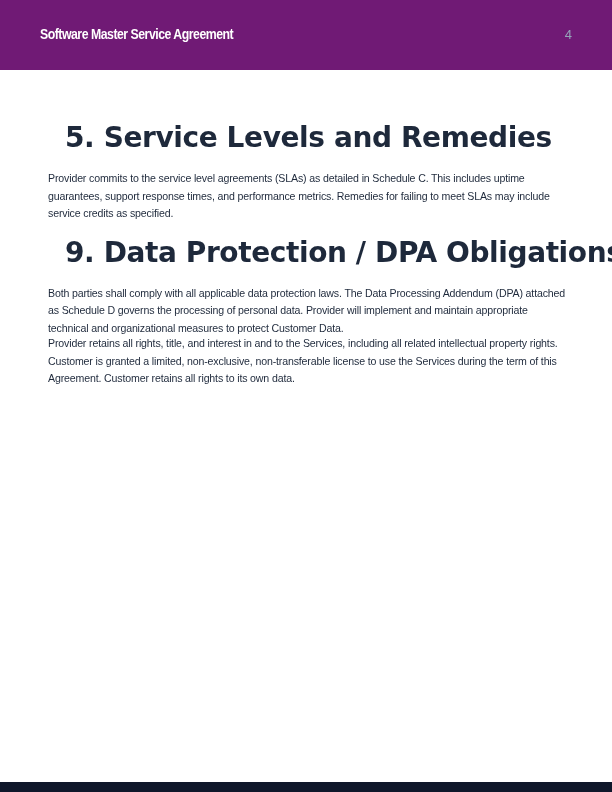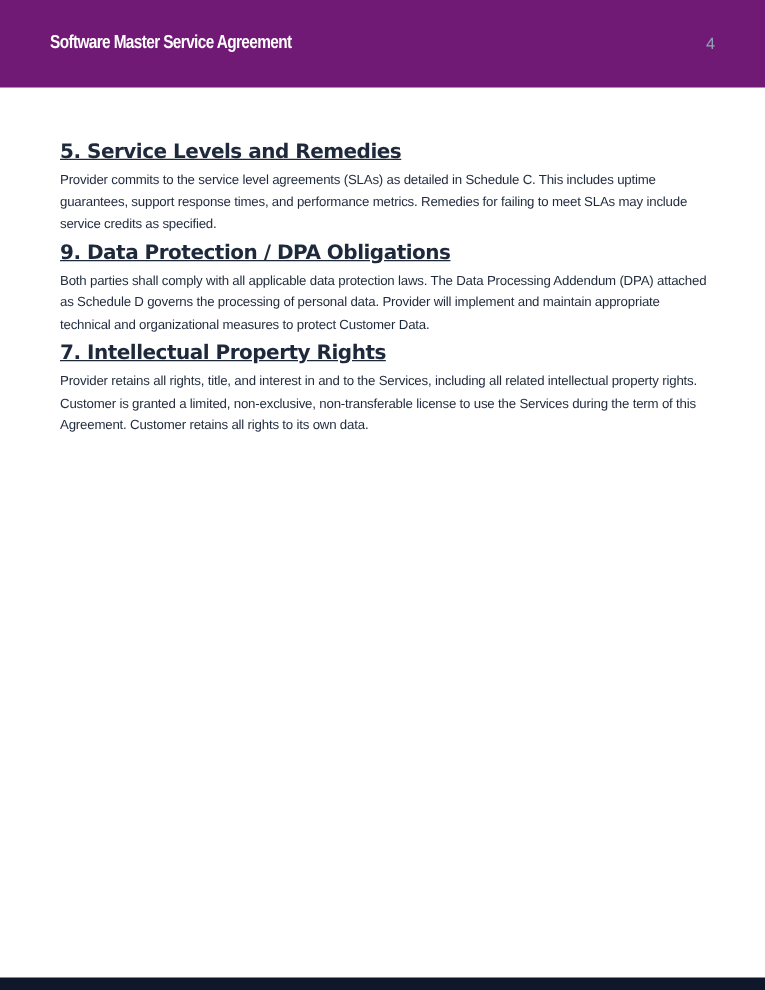--- a/index.html
+++ b/index.html
@@ -20,25 +20,24 @@
     white-space: nowrap;
   }
   .page-number {
     position: absolute; right: 40px; top: 27px;
     color: #94a3b8; font-size: 13px;
   }
   .content {
     position: absolute; left: 48px; top: 106px; width: 520px;
   }
   .section-heading {
-    margin: 0; color: #1e293b;
+    margin: 17px; color: #1e293b;
     font-family: "DejaVu Sans", sans-serif; font-weight: bold;
-    font-size: 16px; line-height: 30px; letter-spacing: -0.4px;
+    font-size: 28px; line-height: 30px; letter-spacing: -0.4px;
     white-space: nowrap;
-    text-decoration: underline;
   }
   .section-body {
     margin: 0 0 -2px 0; color: #1e293b;
     font-family: Liberation Sans, sans-serif;
     font-size: 10.6px; line-height: 17.5px;
     letter-spacing: -0.15px;
   }
   .footer {
     position: absolute; left: 0; top: 782px; width: 612px; height: 10px;
     background: #0f172a;
@@ -55,18 +54,17 @@
 <div class="content">
   <section>
     <h2 class="section-heading">5. Service Levels and Remedies</h2>
     <p class="section-body">Provider commits to the service level agreements (SLAs) as detailed in Schedule C. This includes uptime guarantees, support response times, and performance metrics. Remedies for failing to meet SLAs may include service credits as specified.</p>
   </section>
   <section>
     <h2 class="section-heading">9. Data Protection / DPA Obligations</h2>
     <p class="section-body">Both parties shall comply with all applicable data protection laws. The Data Processing Addendum (DPA) attached as Schedule D governs the processing of personal data. Provider will implement and maintain appropriate technical and organizational measures to protect Customer Data.</p>
   </section>
   <section>
-    <h2 class="section-heading">7. Intellectual Property Rights</h2>
     <p class="section-body">Provider retains all rights, title, and interest in and to the Services, including all related intellectual property rights. Customer is granted a limited, non-exclusive, non-transferable license to use the Services during the term of this Agreement. Customer retains all rights to its own data.</p>
   </section>
 </div>
 
 <div class="footer"></div>
 
 </body></html>

